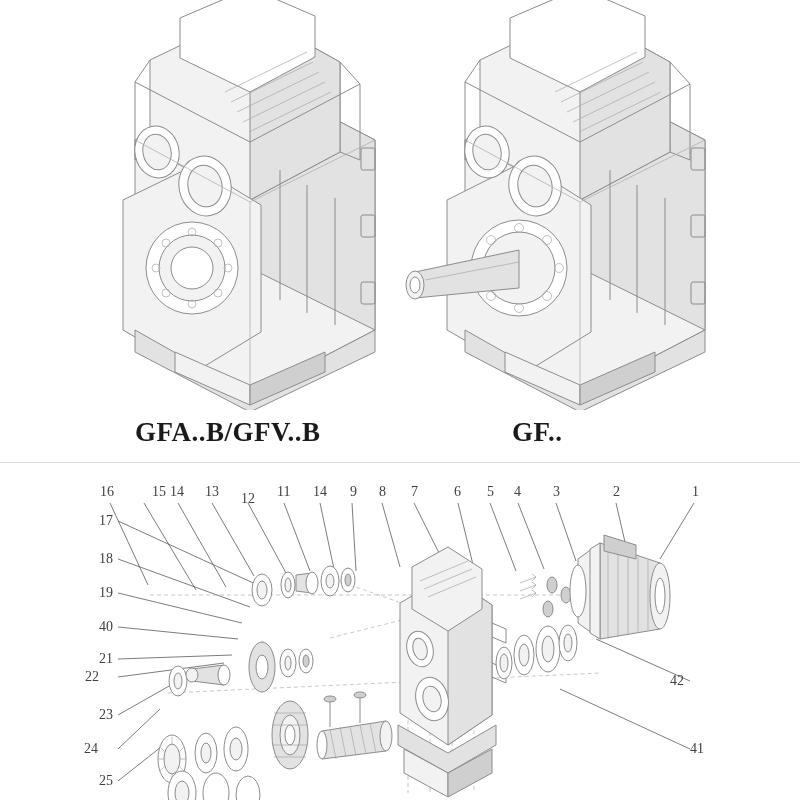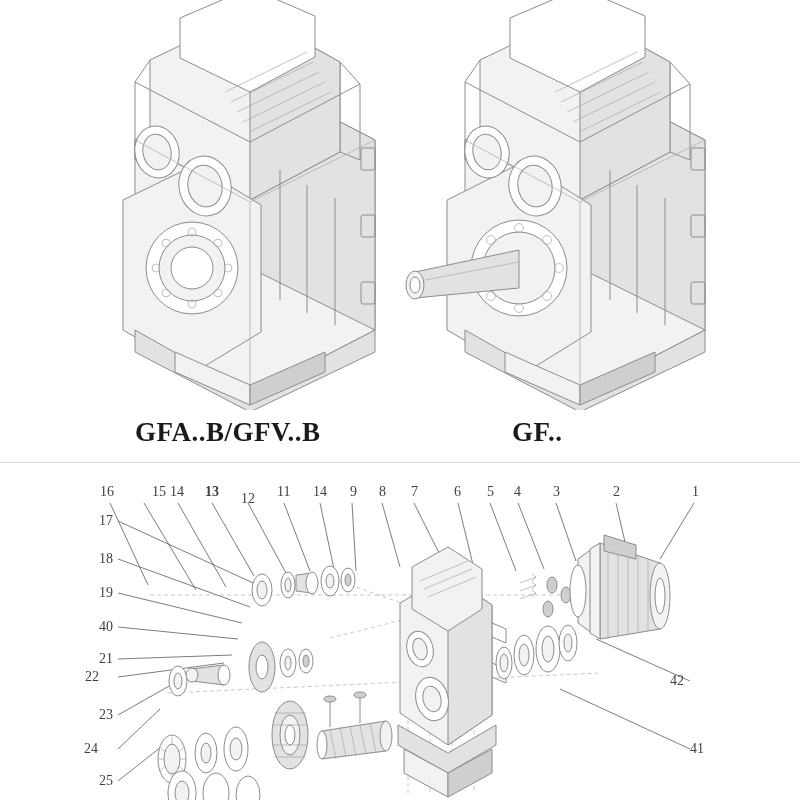--- a/index.html
+++ b/index.html
@@ -351,21 +351,21 @@
         <ellipse class="fill-w" cx="182" cy="330" rx="14" ry="22"></ellipse>
         <ellipse class="fill-lt" cx="182" cy="330" rx="7" ry="12"></ellipse>
         <ellipse class="fill-w" cx="216" cy="330" rx="13" ry="20"></ellipse>
         <ellipse class="fill-w" cx="248" cy="332" rx="12" ry="19"></ellipse>
       </g>
     </svg>
 
     <div class="callout-num" style="left:100px;top:21px;">16</div>
     <div class="callout-num" style="left:152px;top:21px;">15</div>
     <div class="callout-num" style="left:170px;top:21px;">14</div>
-    <div class="callout-num" style="left:205px;top:21px;font-weight:bold;">13</div>
+    <div class="callout-num" style="left:205px;top:21px;">13</div>
     <div class="callout-num" style="left:241px;top:28px;">12</div>
     <div class="callout-num" style="left:277px;top:21px;">11</div>
     <div class="callout-num" style="left:313px;top:21px;">14</div>
     <div class="callout-num" style="left:350px;top:21px;">9</div>
     <div class="callout-num" style="left:379px;top:21px;">8</div>
     <div class="callout-num" style="left:411px;top:21px;">7</div>
     <div class="callout-num" style="left:454px;top:21px;">6</div>
     <div class="callout-num" style="left:487px;top:21px;">5</div>
     <div class="callout-num" style="left:514px;top:21px;">4</div>
     <div class="callout-num" style="left:553px;top:21px;">3</div>

